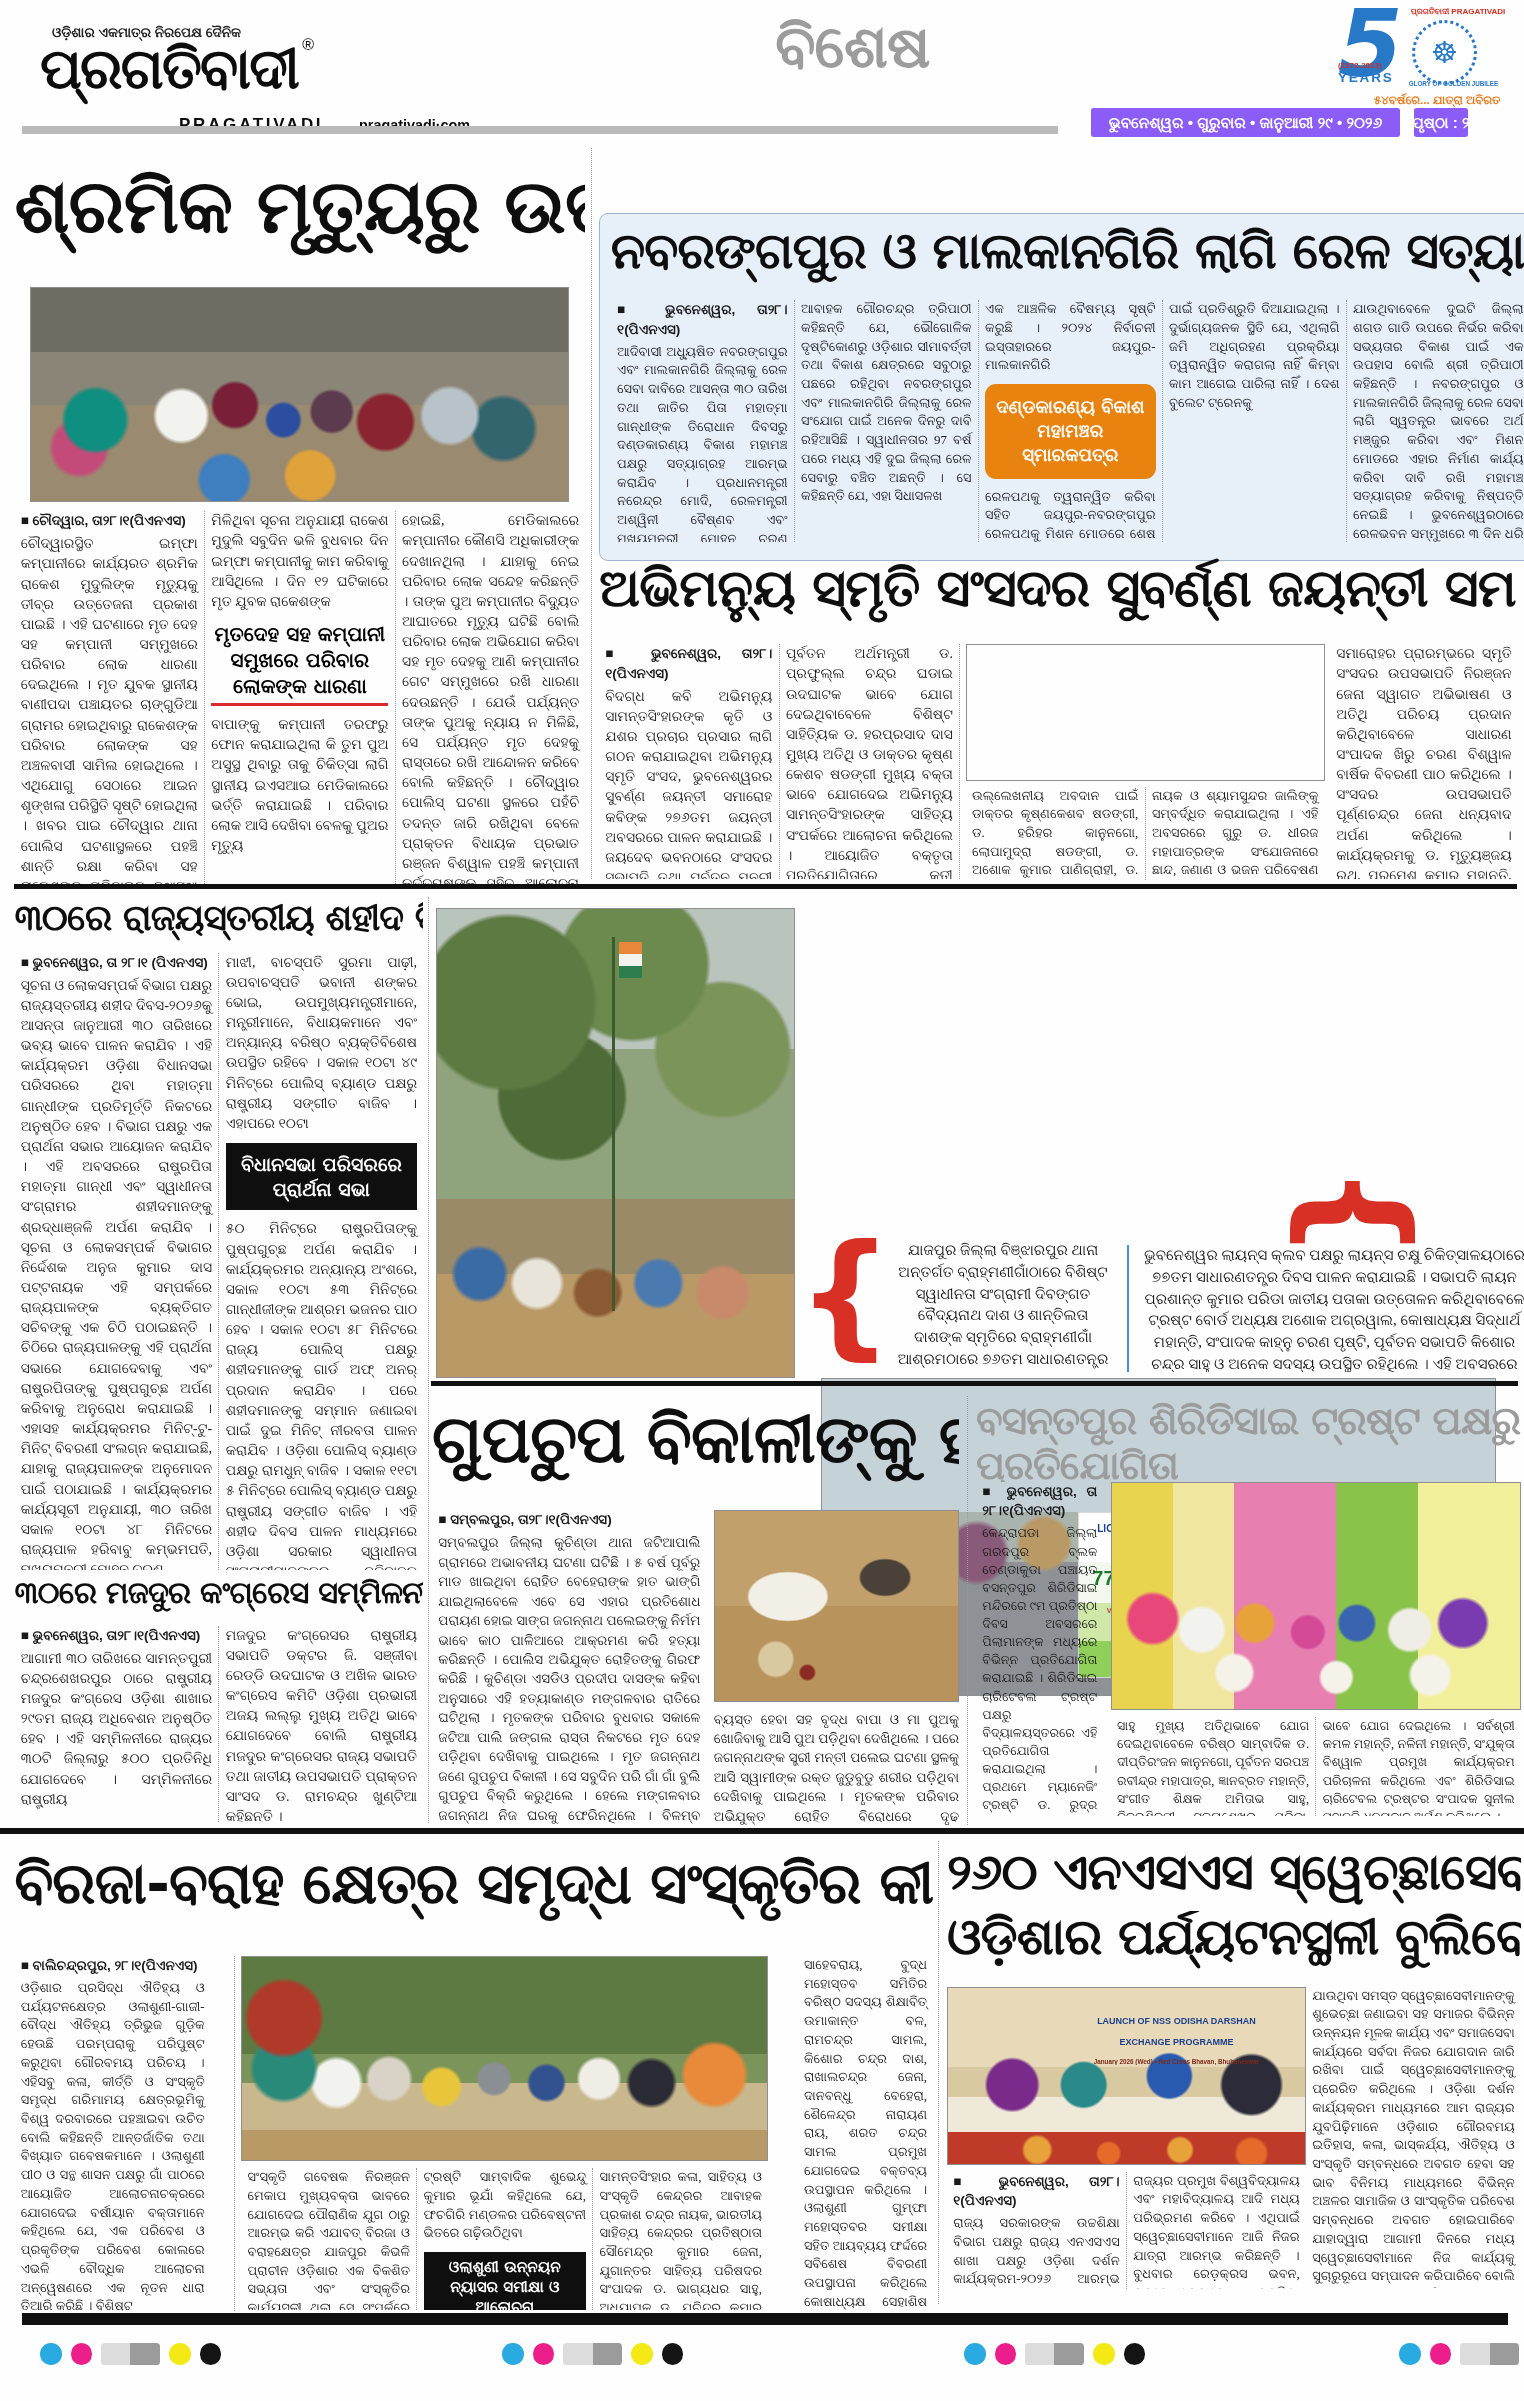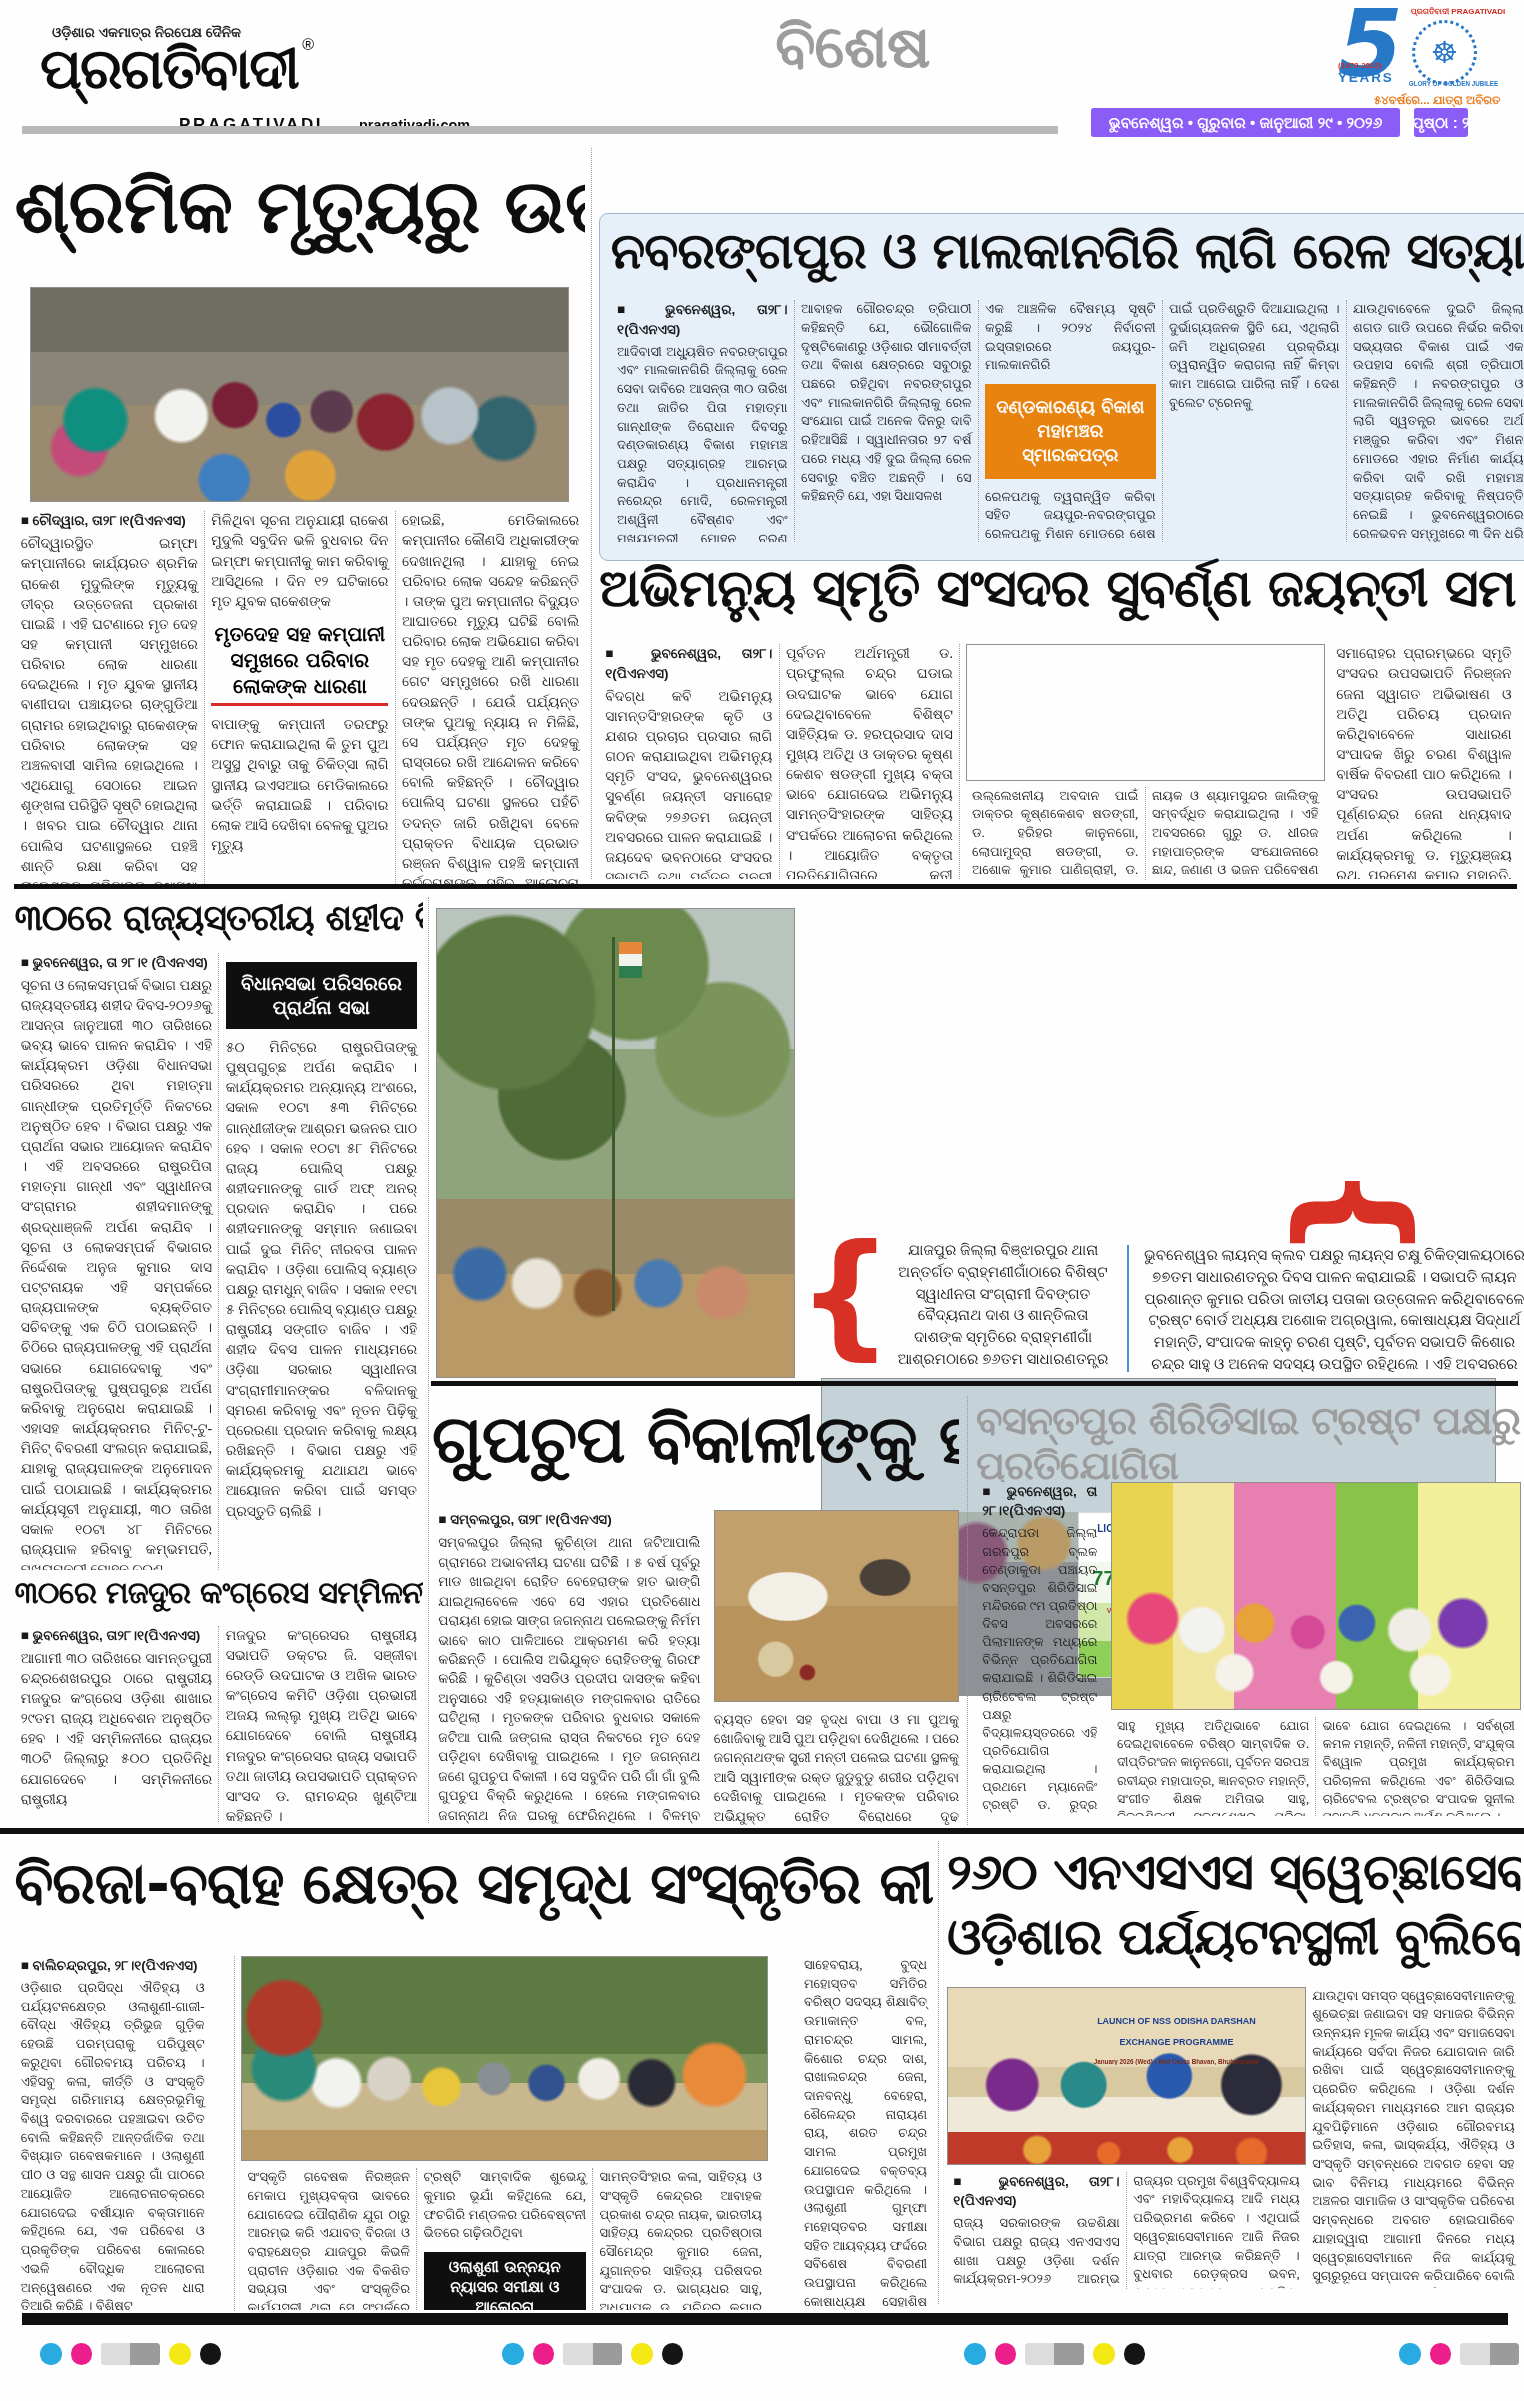--- a/index.html
+++ b/index.html
@@ -8,21 +8,21 @@
   .headline{font-family:"DejaVu Sans",sans-serif;font-weight:900;color:#0e0e0e;white-space:nowrap;overflow:hidden;letter-spacing:-0.9px;line-height:1.05;}
   .headline.gray{color:#9c9c9c;}
   .cols{display:flex;}
   .col{flex:1;font-family:"Liberation Serif",serif;font-size:14px;line-height:1.44;text-align:justify;color:#191919;overflow:hidden;padding:0 6.3px;}
   .col+.col{border-left:0.9px dotted #9a9a9a;}
   .dateline{font-weight:700;font-family:"Liberation Sans",sans-serif;font-size:13.5px;margin-bottom:3.6px;}
   .photo{position:relative;overflow:hidden;border:0.9px solid #8f8f8f;}
   .inset-black{background:#0f0f0f;color:#fff;font-family:"DejaVu Sans",sans-serif;font-weight:800;text-align:center;padding:9px 7.2px;font-size:19px;line-height:1.3;margin:9px 0;overflow:hidden;}
   .inset-bold{color:#000;font-family:"DejaVu Sans",sans-serif;font-weight:900;text-align:center;font-size:20px;line-height:1.3;margin:9px 0 3.6px;overflow:hidden;}
   .red-rule{height:3.6px;background:#d92b2b;margin:1.8px 0 9px;}
-  .inset-orange{background:#e8830f;color:#fff;font-family:"DejaVu Sans",sans-serif;font-weight:800;text-align:center;padding:10.8px 5.4px;font-size:18px;line-height:1.35;margin:9px 0;overflow:hidden;}
+  .inset-orange{background:#e8830f;color:#fff;font-family:"DejaVu Sans",sans-serif;font-weight:800;text-align:center;padding:10.8px 5.4px;font-size:18px;line-height:1.35;margin:9px 0;overflow:hidden;border-radius:11px;}
   .caption{font-family:"Liberation Serif",serif;font-size:15px;line-height:1.45;text-align:center;color:#141414;overflow:hidden;}
   .brace{color:#d93025;font-family:"DejaVu Sans",sans-serif;font-weight:700;line-height:1;}
   .blackbar{background:#101010;}
   .dotgroup{display:flex;align-items:center;gap:9px;}
   .dot{width:21.5px;height:21.5px;border-radius:50%;}
   .pill{width:59px;height:21.5px;border-radius:3.6px;background:linear-gradient(90deg,#dcdcdc 0 50%,#9b9b9b 50% 100%);}
   .datebar{background:#8b5cf6;color:#fff;display:flex;align-items:center;justify-content:center;font-size:15.2px;font-weight:700;border-radius:2.7px;overflow:hidden;white-space:nowrap;}
   .banner-txt{position:absolute;text-align:center;overflow:hidden;}
 </style>
 </head>
@@ -151,20 +151,21 @@
 <div class="abs blackbar" style="left:14.4px;top:884px;width:1503px;height:4.5px;"></div>
 
 <div class="abs" style="left:14.4px;top:899px;width:409px;height:673px;">
   <div class="headline" style="font-size:36px;height:50px;">୩୦ରେ ରାଜ୍ୟସ୍ତରୀୟ ଶହୀଦ ଦିବସ</div>
   <div class="cols" style="height:617px;margin-top:3.6px;">
     <div class="col">
       <div class="dateline">■ ଭୁବନେଶ୍ୱର, ତା ୨୮।୧ (ପିଏନଏସ)</div>
       <span>ସୂଚନା ଓ ଲୋକସମ୍ପର୍କ ବିଭାଗ ପକ୍ଷରୁ ରାଜ୍ୟସ୍ତରୀୟ ଶହୀଦ ଦିବସ-୨୦୨୬କୁ ଆସନ୍ତା ଜାନୁଆରୀ ୩୦ ତାରିଖରେ ଭବ୍ୟ ଭାବେ ପାଳନ କରାଯିବ । ଏହି କାର୍ଯ୍ୟକ୍ରମ ଓଡ଼ିଶା ବିଧାନସଭା ପରିସରରେ ଥିବା ମହାତ୍ମା ଗାନ୍ଧୀଙ୍କ ପ୍ରତିମୂର୍ତ୍ତି ନିକଟରେ ଅନୁଷ୍ଠିତ ହେବ । ବିଭାଗ ପକ୍ଷରୁ ଏକ ପ୍ରାର୍ଥନା ସଭାର ଆୟୋଜନ କରାଯିବ । ଏହି ଅବସରରେ ରାଷ୍ଟ୍ରପିତା ମହାତ୍ମା ଗାନ୍ଧୀ ଏବଂ ସ୍ୱାଧୀନତା ସଂଗ୍ରାମର ଶହୀଦମାନଙ୍କୁ ଶ୍ରଦ୍ଧାଞ୍ଜଳି ଅର୍ପଣ କରାଯିବ ।  ସୂଚନା ଓ ଲୋକସମ୍ପର୍କ ବିଭାଗର ନିର୍ଦ୍ଦେଶକ ଅନୁଜ କୁମାର ଦାସ ପଟ୍ଟନାୟକ ଏହି ସମ୍ପର୍କରେ ରାଜ୍ୟପାଳଙ୍କ ବ୍ୟକ୍ତିଗତ ସଚିବଙ୍କୁ ଏକ ଚିଠି ପଠାଇଛନ୍ତି । ଚିଠିରେ ରାଜ୍ୟପାଳଙ୍କୁ ଏହି ପ୍ରାର୍ଥନା ସଭାରେ ଯୋଗଦେବାକୁ ଏବଂ ରାଷ୍ଟ୍ରପିତାଙ୍କୁ ପୁଷ୍ପଗୁଚ୍ଛ ଅର୍ପଣ କରିବାକୁ ଅନୁରୋଧ କରାଯାଇଛି । ଏହାସହ କାର୍ଯ୍ୟକ୍ରମର ମିନିଟ୍-ଟୁ-ମିନିଟ୍ ବିବରଣୀ ସଂଲଗ୍ନ କରାଯାଇଛି, ଯାହାକୁ ରାଜ୍ୟପାଳଙ୍କ ଅନୁମୋଦନ ପାଇଁ ପଠାଯାଇଛି ।  କାର୍ଯ୍ୟକ୍ରମର କାର୍ଯ୍ୟସୂଚୀ ଅନୁଯାୟୀ, ୩୦ ତାରିଖ ସକାଳ ୧୦ଟା ୪୮ ମିନିଟରେ ରାଜ୍ୟପାଳ ହରିବାବୁ କମ୍ଭମପତି, ମୁଖ୍ୟମନ୍ତ୍ରୀ ମୋହନ ଚରଣ</span>
     </div>
     <div class="col">
+      <span>ମାଝୀ, ବାଚସ୍ପତି ସୁରମା ପାଢ଼ୀ, ଉପବାଚସ୍ପତି ଭବାନୀ ଶଙ୍କର ଭୋଇ, ଉପମୁଖ୍ୟମନ୍ତ୍ରୀମାନେ, ମନ୍ତ୍ରୀମାନେ, ବିଧାୟକମାନେ ଏବଂ ଅନ୍ୟାନ୍ୟ ବରିଷ୍ଠ ବ୍ୟକ୍ତିବିଶେଷ ଉପସ୍ଥିତ ରହିବେ । ସକାଳ ୧୦ଟା ୪୯ ମିନିଟ୍ରେ ପୋଲିସ୍ ବ୍ୟାଣ୍ଡ ପକ୍ଷରୁ ରାଷ୍ଟ୍ରୀୟ ସଙ୍ଗୀତ ବାଜିବ । ଏହାପରେ ୧୦ଟା</span>
       <div class="inset-black">ବିଧାନସଭା ପରିସରରେ ପ୍ରାର୍ଥନା ସଭା</div>
       <span>୫୦ ମିନିଟ୍ରେ ରାଷ୍ଟ୍ରପିତାଙ୍କୁ ପୁଷ୍ପଗୁଚ୍ଛ ଅର୍ପଣ କରାଯିବ । କାର୍ଯ୍ୟକ୍ରମର ଅନ୍ୟାନ୍ୟ ଅଂଶରେ, ସକାଳ ୧୦ଟା ୫୩ ମିନିଟ୍ରେ ଗାନ୍ଧୀଜୀଙ୍କ ଆଶ୍ରମ ଭଜନର ପାଠ ହେବ । ସକାଳ ୧୦ଟା ୫୮ ମିନିଟରେ ରାଜ୍ୟ ପୋଲିସ୍ ପକ୍ଷରୁ ଶହୀଦମାନଙ୍କୁ ଗାର୍ଡ ଅଫ୍ ଅନର୍ ପ୍ରଦାନ କରାଯିବ । ପରେ ଶହୀଦମାନଙ୍କୁ ସମ୍ମାନ ଜଣାଇବା ପାଇଁ ଦୁଇ ମିନିଟ୍ ନୀରବତା ପାଳନ କରାଯିବ । ଓଡ଼ିଶା ପୋଲିସ୍ ବ୍ୟାଣ୍ଡ ପକ୍ଷରୁ ରାମଧୁନ୍ ବାଜିବ । ସକାଳ ୧୧ଟା ୫ ମିନିଟ୍ରେ ପୋଲିସ୍ ବ୍ୟାଣ୍ଡ ପକ୍ଷରୁ ରାଷ୍ଟ୍ରୀୟ ସଙ୍ଗୀତ ବାଜିବ । ଏହି ଶହୀଦ ଦିବସ ପାଳନ ମାଧ୍ୟମରେ ଓଡ଼ିଶା ସରକାର ସ୍ୱାଧୀନତା ସଂଗ୍ରାମୀମାନଙ୍କର ବଳିଦାନକୁ ସ୍ମରଣ କରିବାକୁ ଏବଂ ନୂତନ ପିଢ଼ିକୁ ପ୍ରେରଣା ପ୍ରଦାନ କରିବାକୁ ଲକ୍ଷ୍ୟ ରଖିଛନ୍ତି । ବିଭାଗ ପକ୍ଷରୁ ଏହି କାର୍ଯ୍ୟକ୍ରମକୁ ଯଥାଯଥ ଭାବେ ଆୟୋଜନ କରିବା ପାଇଁ ସମସ୍ତ ପ୍ରସ୍ତୁତି ଚାଲିଛି ।</span>
     </div>
   </div>
 </div>
 
 <div class="abs" style="left:14.4px;top:1577px;width:409px;height:246px;">
   <div class="headline" style="font-size:30.5px;height:45px;text-align:center;">୩୦ରେ ମଜଦୁର କଂଗ୍ରେସ ସମ୍ମିଳନୀ</div>
   <div class="cols" style="height:196px;margin-top:3.6px;">
     <div class="col">

